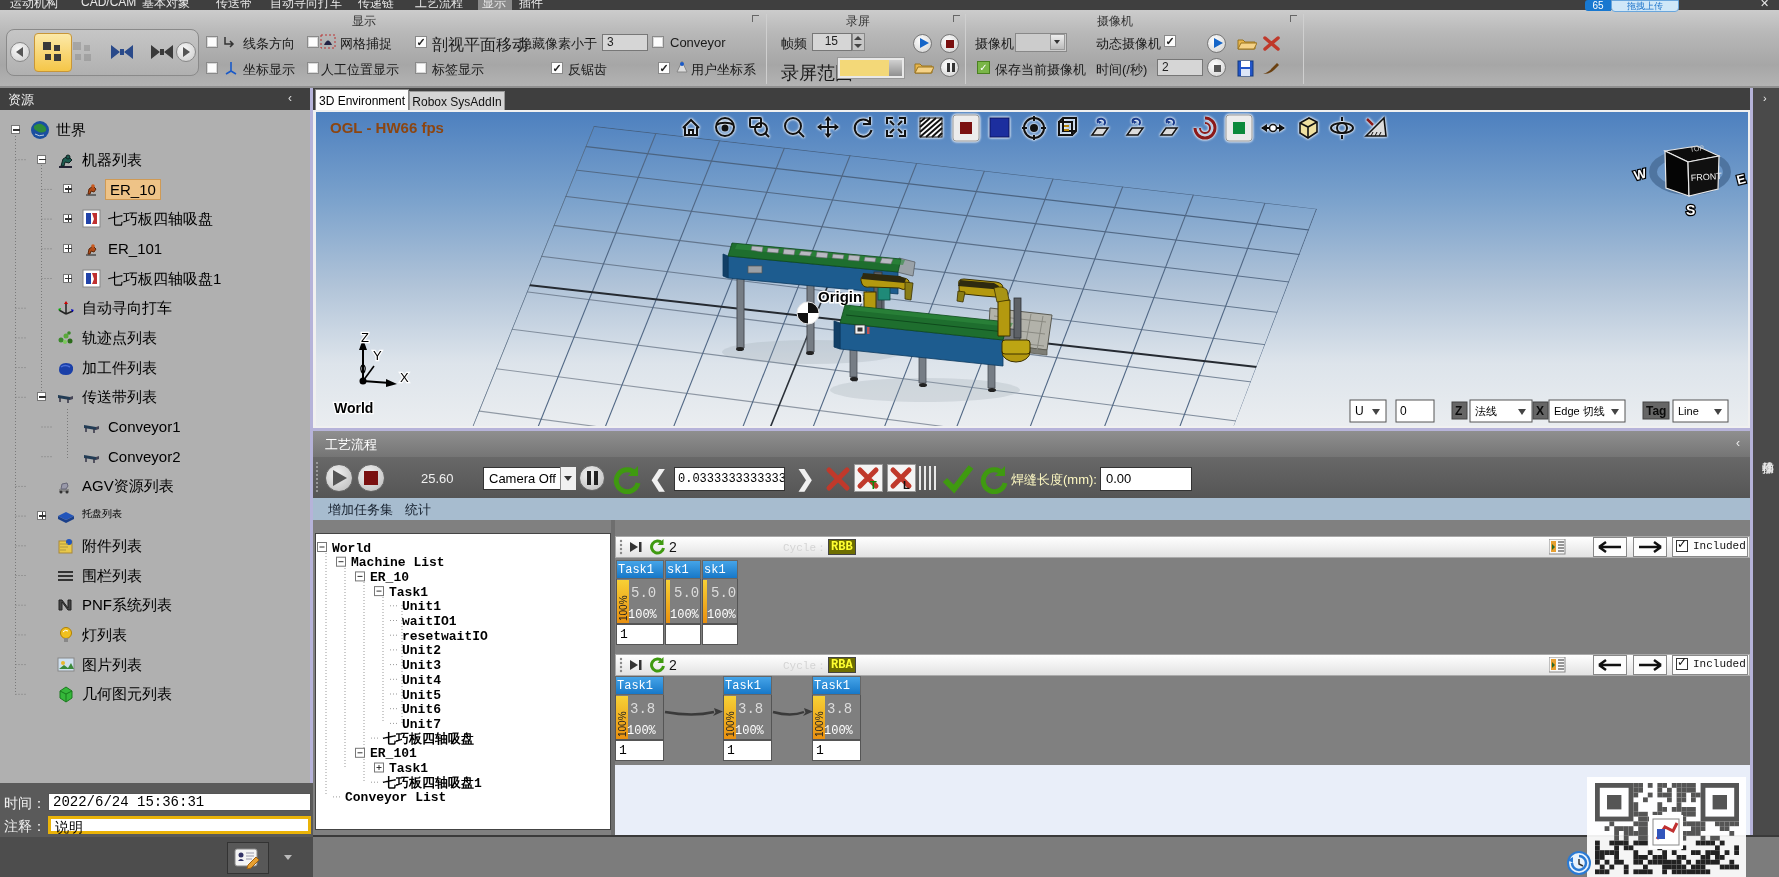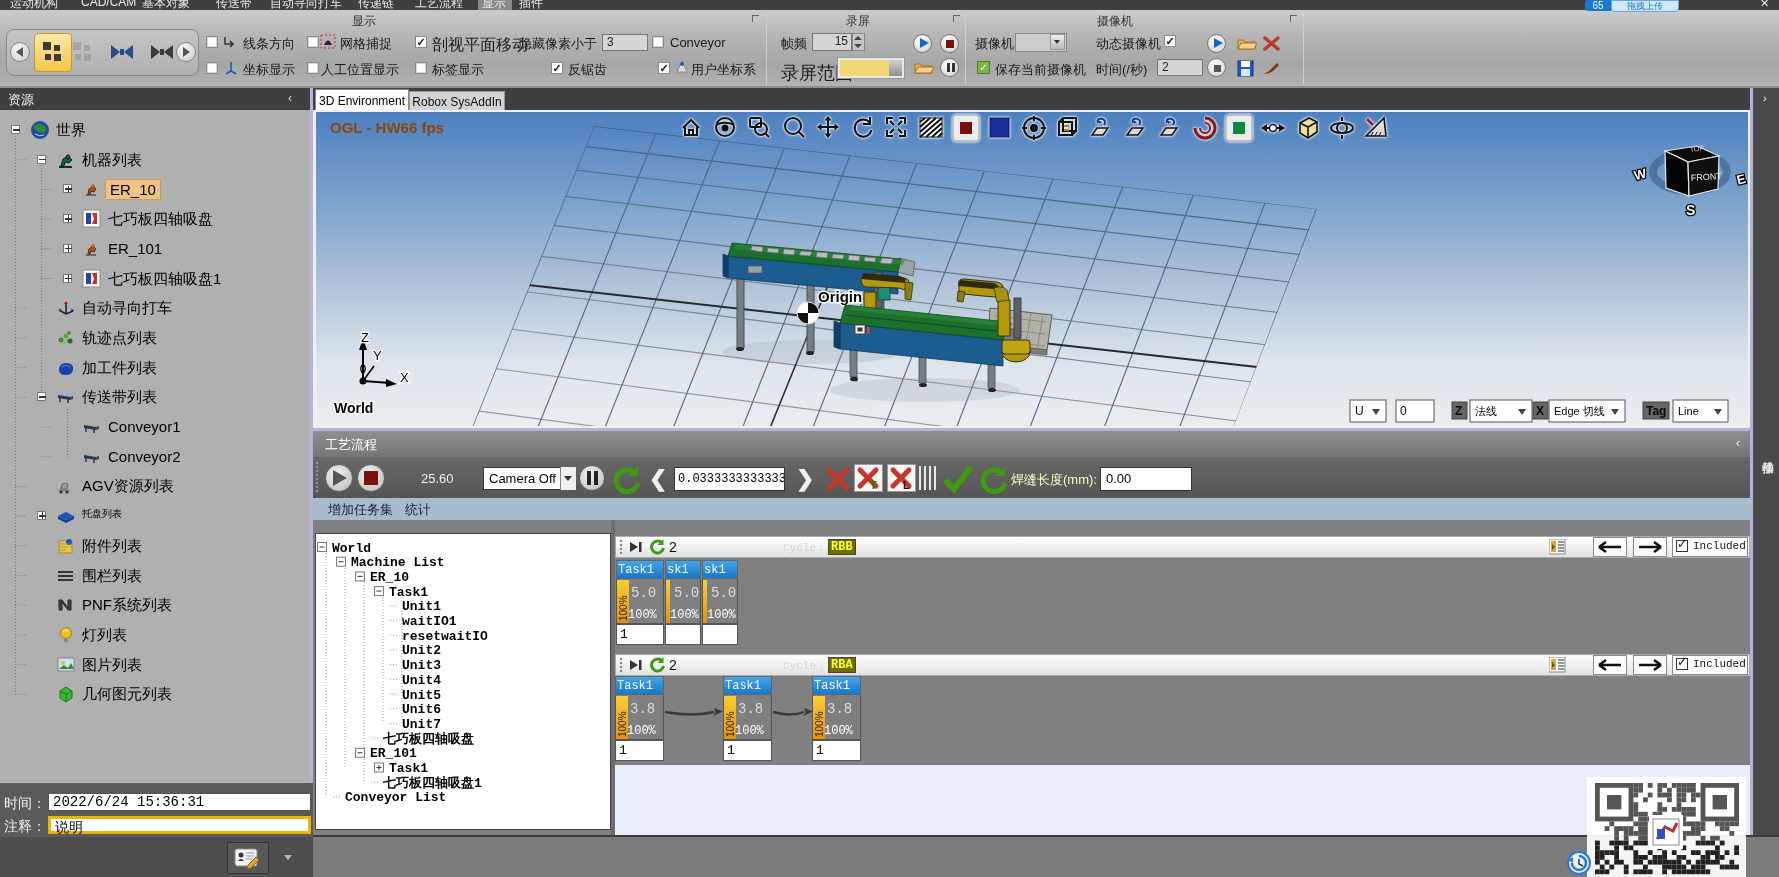--- a/index.html
+++ b/index.html
@@ -98,21 +98,21 @@
     </svg>
 <svg class="a" style="left:222px;top:60px" width="18" height="16">
       <path d="M9 2 v9 m0 0 l-5 3 m5 -3 l5 3" stroke="#1a5ac8" fill="none" stroke-width="1.6"></path>
     </svg>
 <svg class="a" style="left:674px;top:59px" width="16" height="17">
       <path d="M8 2 L13 13 L3 13 Z" fill="#ddd" stroke="#888"></path>
       <circle cx="8" cy="5" r="2" fill="#1a5ac8"></circle>
     </svg>
 <div class="a" style="left:602px;top:34px;width:46px;height:17px;background:#d6d6d6;border:1px solid #777;font-size:12px;padding-left:4px;color:#222">3</div>
 <div class="a" style="left:781px;top:35px;font-size:13px;color:#1a1a1a">帧频</div>
-<div class="a" style="left:812px;top:33px;width:40px;height:18px;background:#d6d6d6;border:1px solid #777;font-size:12px;color:#222;text-align:right;padding-right:3px">15</div>
+<div class="a" style="left:812px;top:33px;width:40px;height:18px;background:#d6d6d6;border:1px solid #777;font-size:12px;color:#222;text-align:right;padding-right:13px">15</div>
 <div class="a" style="left:852px;top:33px;width:13px;height:18px;background:#c6c6c6;border:1px solid #888"></div>
 <div class="a" style="left:854px;top:36px;width:0;height:0;border-bottom:4px solid #444;border-left:4px solid transparent;border-right:4px solid transparent"></div>
 <div class="a" style="left:854px;top:44px;width:0;height:0;border-top:4px solid #444;border-left:4px solid transparent;border-right:4px solid transparent"></div>
 <div class="a" style="left:913px;top:34px;width:19px;height:19px;border-radius:50%;background:radial-gradient(circle at 40% 35%,#ffffff,#cecece);border:1px solid #777"></div>
     <div class="a" style="left:920px;top:38px;width:0;height:0;border-left:9px solid #1565c8;border-top:5.5px solid transparent;border-bottom:5.5px solid transparent"></div>
 <div class="a" style="left:940px;top:34px;width:19px;height:19px;border-radius:50%;background:radial-gradient(circle at 40% 35%,#ffffff,#cecece);border:1px solid #777"></div>
     <div class="a" style="left:946px;top:40px;width:8px;height:8px;background:#7a1010"></div>
 <div class="a" style="left:781px;top:61px;font-size:18px;color:#1a1a1a">录屏范围</div>
 <div class="a" style="left:838px;top:58px;width:66px;height:20px;background:#f3d878;border:2px solid #e8e8e8;outline:1px solid #999"></div>
     <div class="a" style="left:889px;top:60px;width:13px;height:16px;background:linear-gradient(#d0d0d0,#909090)"></div>

